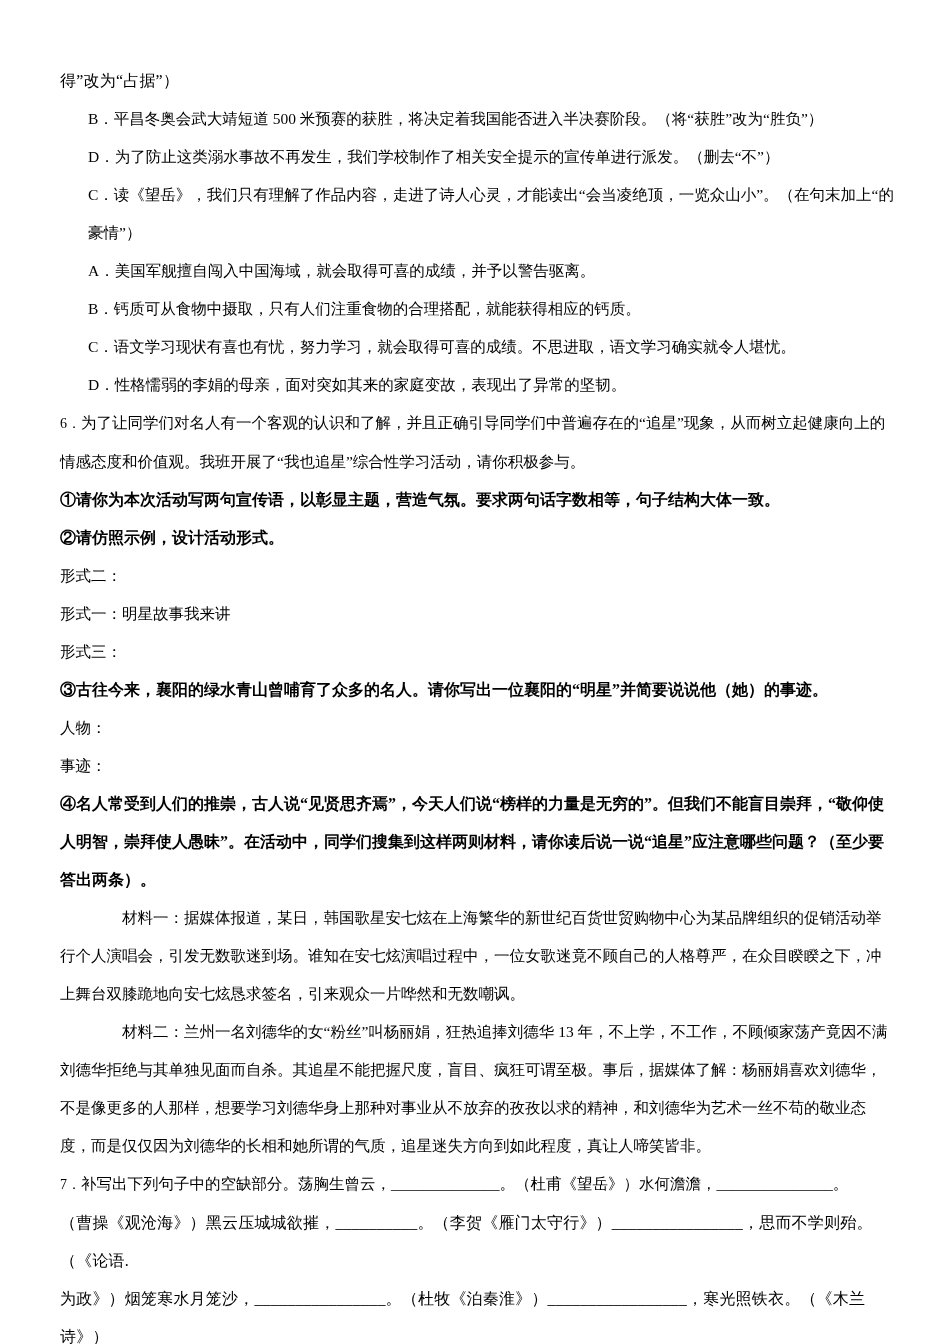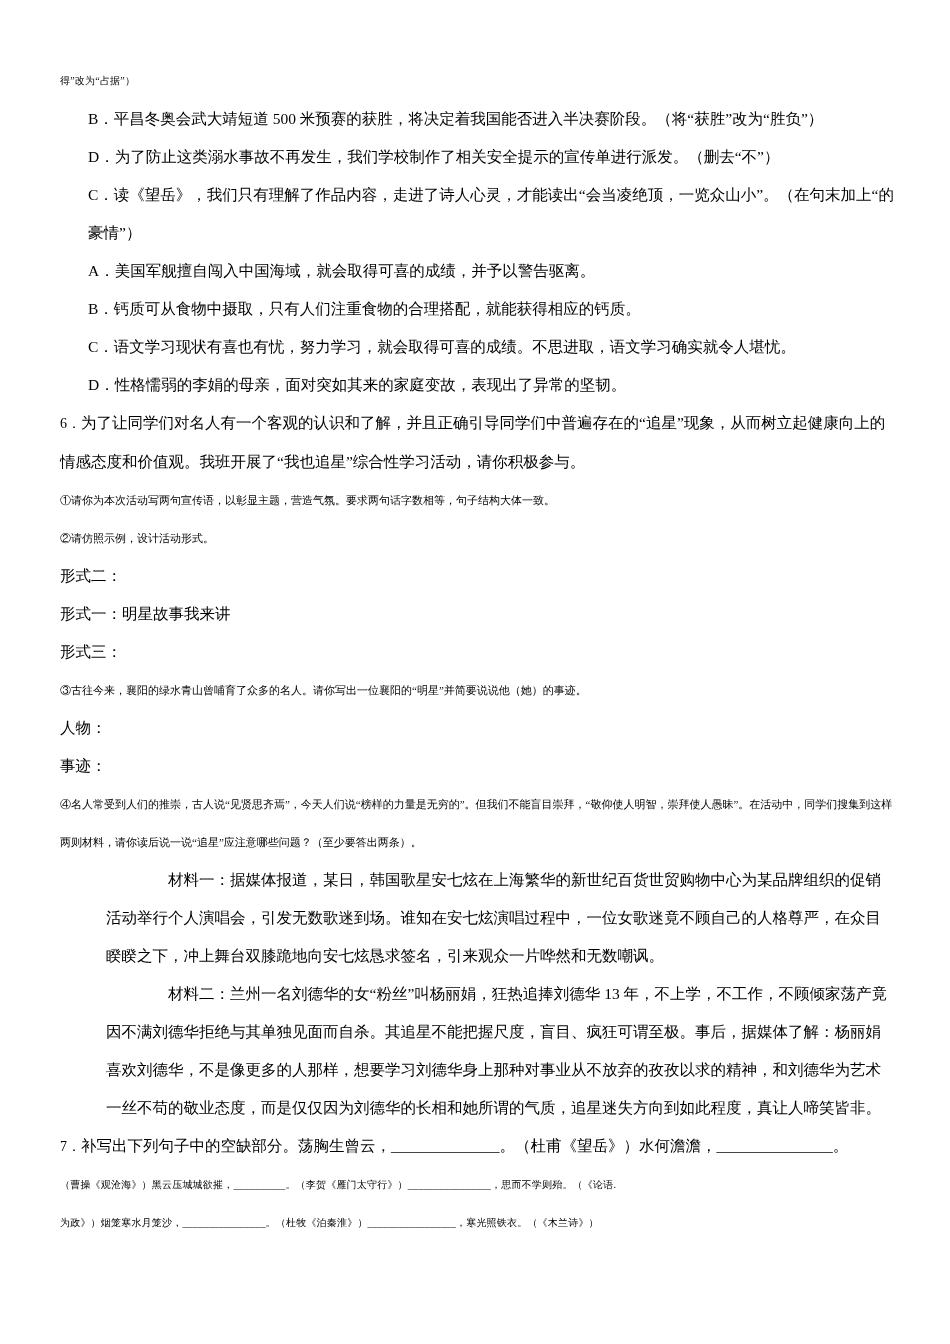--- a/index.html
+++ b/index.html
@@ -14,21 +14,21 @@
     color: #000000;
   }
   .page {
     width: 950px;
     min-height: 1344px;
     box-sizing: border-box;
     padding: 62px 54px 40px 60px;
     position: relative;
   }
   .line {
-    font-size: 10px;
+    font-size: 16px;
     line-height: 38px;
     letter-spacing: 0.2px;
     white-space: pre-wrap;
     word-break: break-all;
   }
   .opt {
     font-size: 15.5px;
     line-height: 38px;
     white-space: pre-wrap;
     word-break: break-all;
@@ -39,31 +39,31 @@
   }
   .material {
     font-size: 15.5px;
     line-height: 38px;
     white-space: pre-wrap;
     word-break: break-all;
     font-family: "Liberation Serif", "DejaVu Serif", serif;
   }
   .mat-first {
     text-indent: 4em;
-    margin-left: 46px;
   }
   .q-head {
     font-size: 15.5px;
     line-height: 38px;
   }
   .sub {
-    font-size: 11px;
+    font-size: 16px;
     line-height: 38px;
     white-space: pre-wrap;
     word-break: break-all;
+    font-weight: bold;
   }
   .form-line {
     font-size: 15.5px;
     line-height: 38px;
   }
 </style>
 </head>
 <body>
 
 <div class="page">

